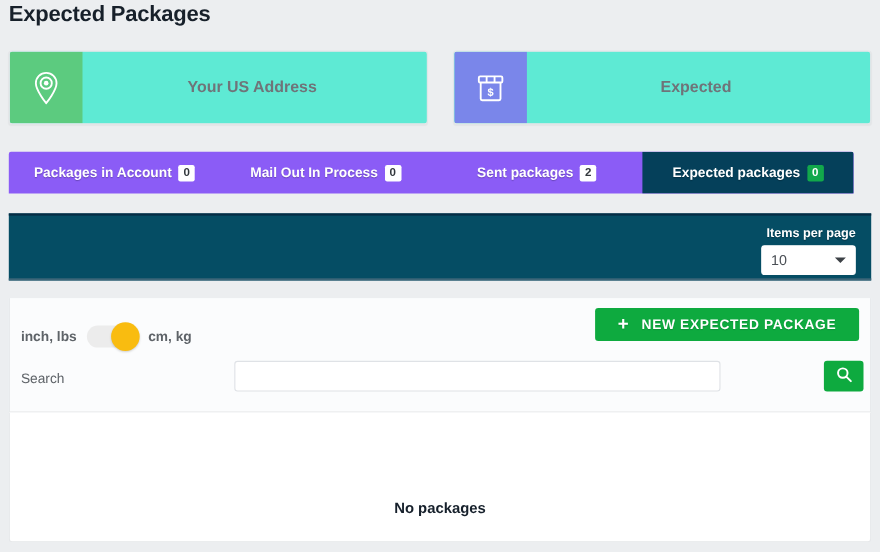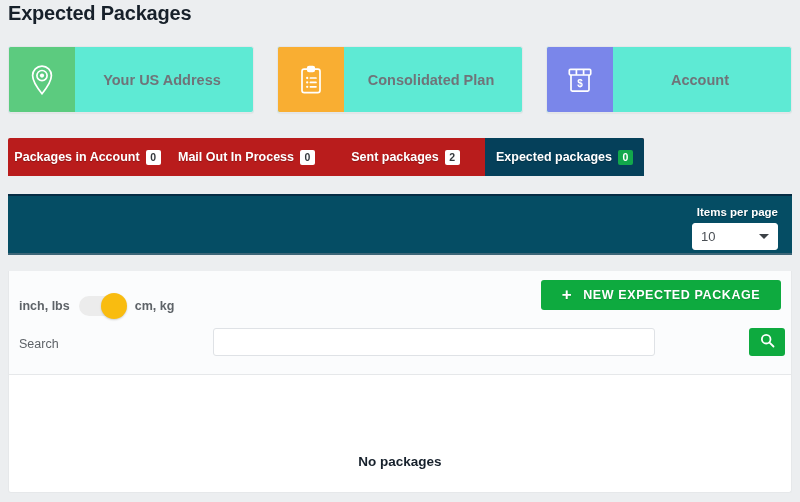--- a/index.html
+++ b/index.html
@@ -57,22 +57,22 @@
     font-size: 14.5px;
     font-weight: bold;
     color: #6f7479;
     padding-right: 4px;
   }
 
   
   .tabs {
     position: absolute;
     left: 8px; top: 138px;
-    width: 636px; height: 38px;
-    background: #b91c1c;
+    width: 768px; height: 38px;
+    background: #8b5cf6;
     display: flex;
     border-radius: 2px 2px 0 0;
     overflow: hidden;
   }
   .tab {
     flex: 1 1 0;
     display: flex;
     align-items: center;
     justify-content: center;
     gap: 6px;
@@ -286,47 +286,32 @@
       <div class="card-icon" style="background:#5ccb7f;">
         <svg width="26" height="30" viewBox="0 0 26 30" fill="none" stroke="#ffffff" stroke-width="1.7">
           <path d="M13 1.2C7.8 1.2 3.6 5.4 3.6 10.6c0 6.6 9.4 18.2 9.4 18.2s9.4-11.6 9.4-18.2C22.4 5.4 18.2 1.2 13 1.2z"></path>
           <circle cx="13" cy="10.6" r="5.1"></circle>
           <circle cx="13" cy="10.6" r="2.1" fill="#ffffff" stroke="none"></circle>
         </svg>
       </div>
       <div class="card-label">Your US Address</div>
     </div>
 
-    <div class="card">
-      <div class="card-icon" style="background:#f9ae32;">
-        <svg width="26" height="30" viewBox="0 0 26 30" fill="none" stroke="#ffffff" stroke-width="1.7">
-          <rect x="4" y="4.2" width="18" height="23.5" rx="2.2"></rect>
-          <rect x="9.7" y="1.5" width="6.6" height="5" rx="1.5" fill="#ffffff" stroke="#ffffff"></rect>
-          <circle cx="9.2" cy="13" r="1.15" fill="#ffffff" stroke="none"></circle>
-          <circle cx="9.2" cy="17.4" r="1.15" fill="#ffffff" stroke="none"></circle>
-          <circle cx="9.2" cy="21.8" r="1.15" fill="#ffffff" stroke="none"></circle>
-          <line x1="12.4" y1="13" x2="18" y2="13" stroke-linecap="round"></line>
-          <line x1="12.4" y1="17.4" x2="18" y2="17.4" stroke-linecap="round"></line>
-          <line x1="12.4" y1="21.8" x2="18" y2="21.8" stroke-linecap="round"></line>
-        </svg>
-      </div>
-      <div class="card-label">Consolidated Plan</div>
-    </div>
 
     <div class="card">
       <div class="card-icon" style="background:#7a86ea;">
         <svg width="28" height="28" viewBox="0 0 28 28" fill="none" stroke="#ffffff" stroke-width="1.7">
           <rect x="3.3" y="3.4" width="21.4" height="5.6" rx="1.2"></rect>
           <path d="M5 9v14.8c0 .7.6 1.3 1.3 1.3h15.4c.7 0 1.3-.6 1.3-1.3V9"></path>
           <line x1="10.4" y1="3.6" x2="10.4" y2="8.8"></line>
           <line x1="17.6" y1="3.6" x2="17.6" y2="8.8"></line>
           <text x="14" y="21" font-size="10" font-weight="bold" fill="#ffffff" stroke="none" text-anchor="middle" font-family="Liberation Sans, sans-serif">$</text>
         </svg>
       </div>
-      <div class="card-label">Account</div>
+      <div class="card-label">Expected</div>
     </div>
 
   </div>
 
   <div class="tabs">
     <div class="tab">
       <span>Packages in Account</span>
       <span class="badge">0</span>
     </div>
     <div class="tab">

